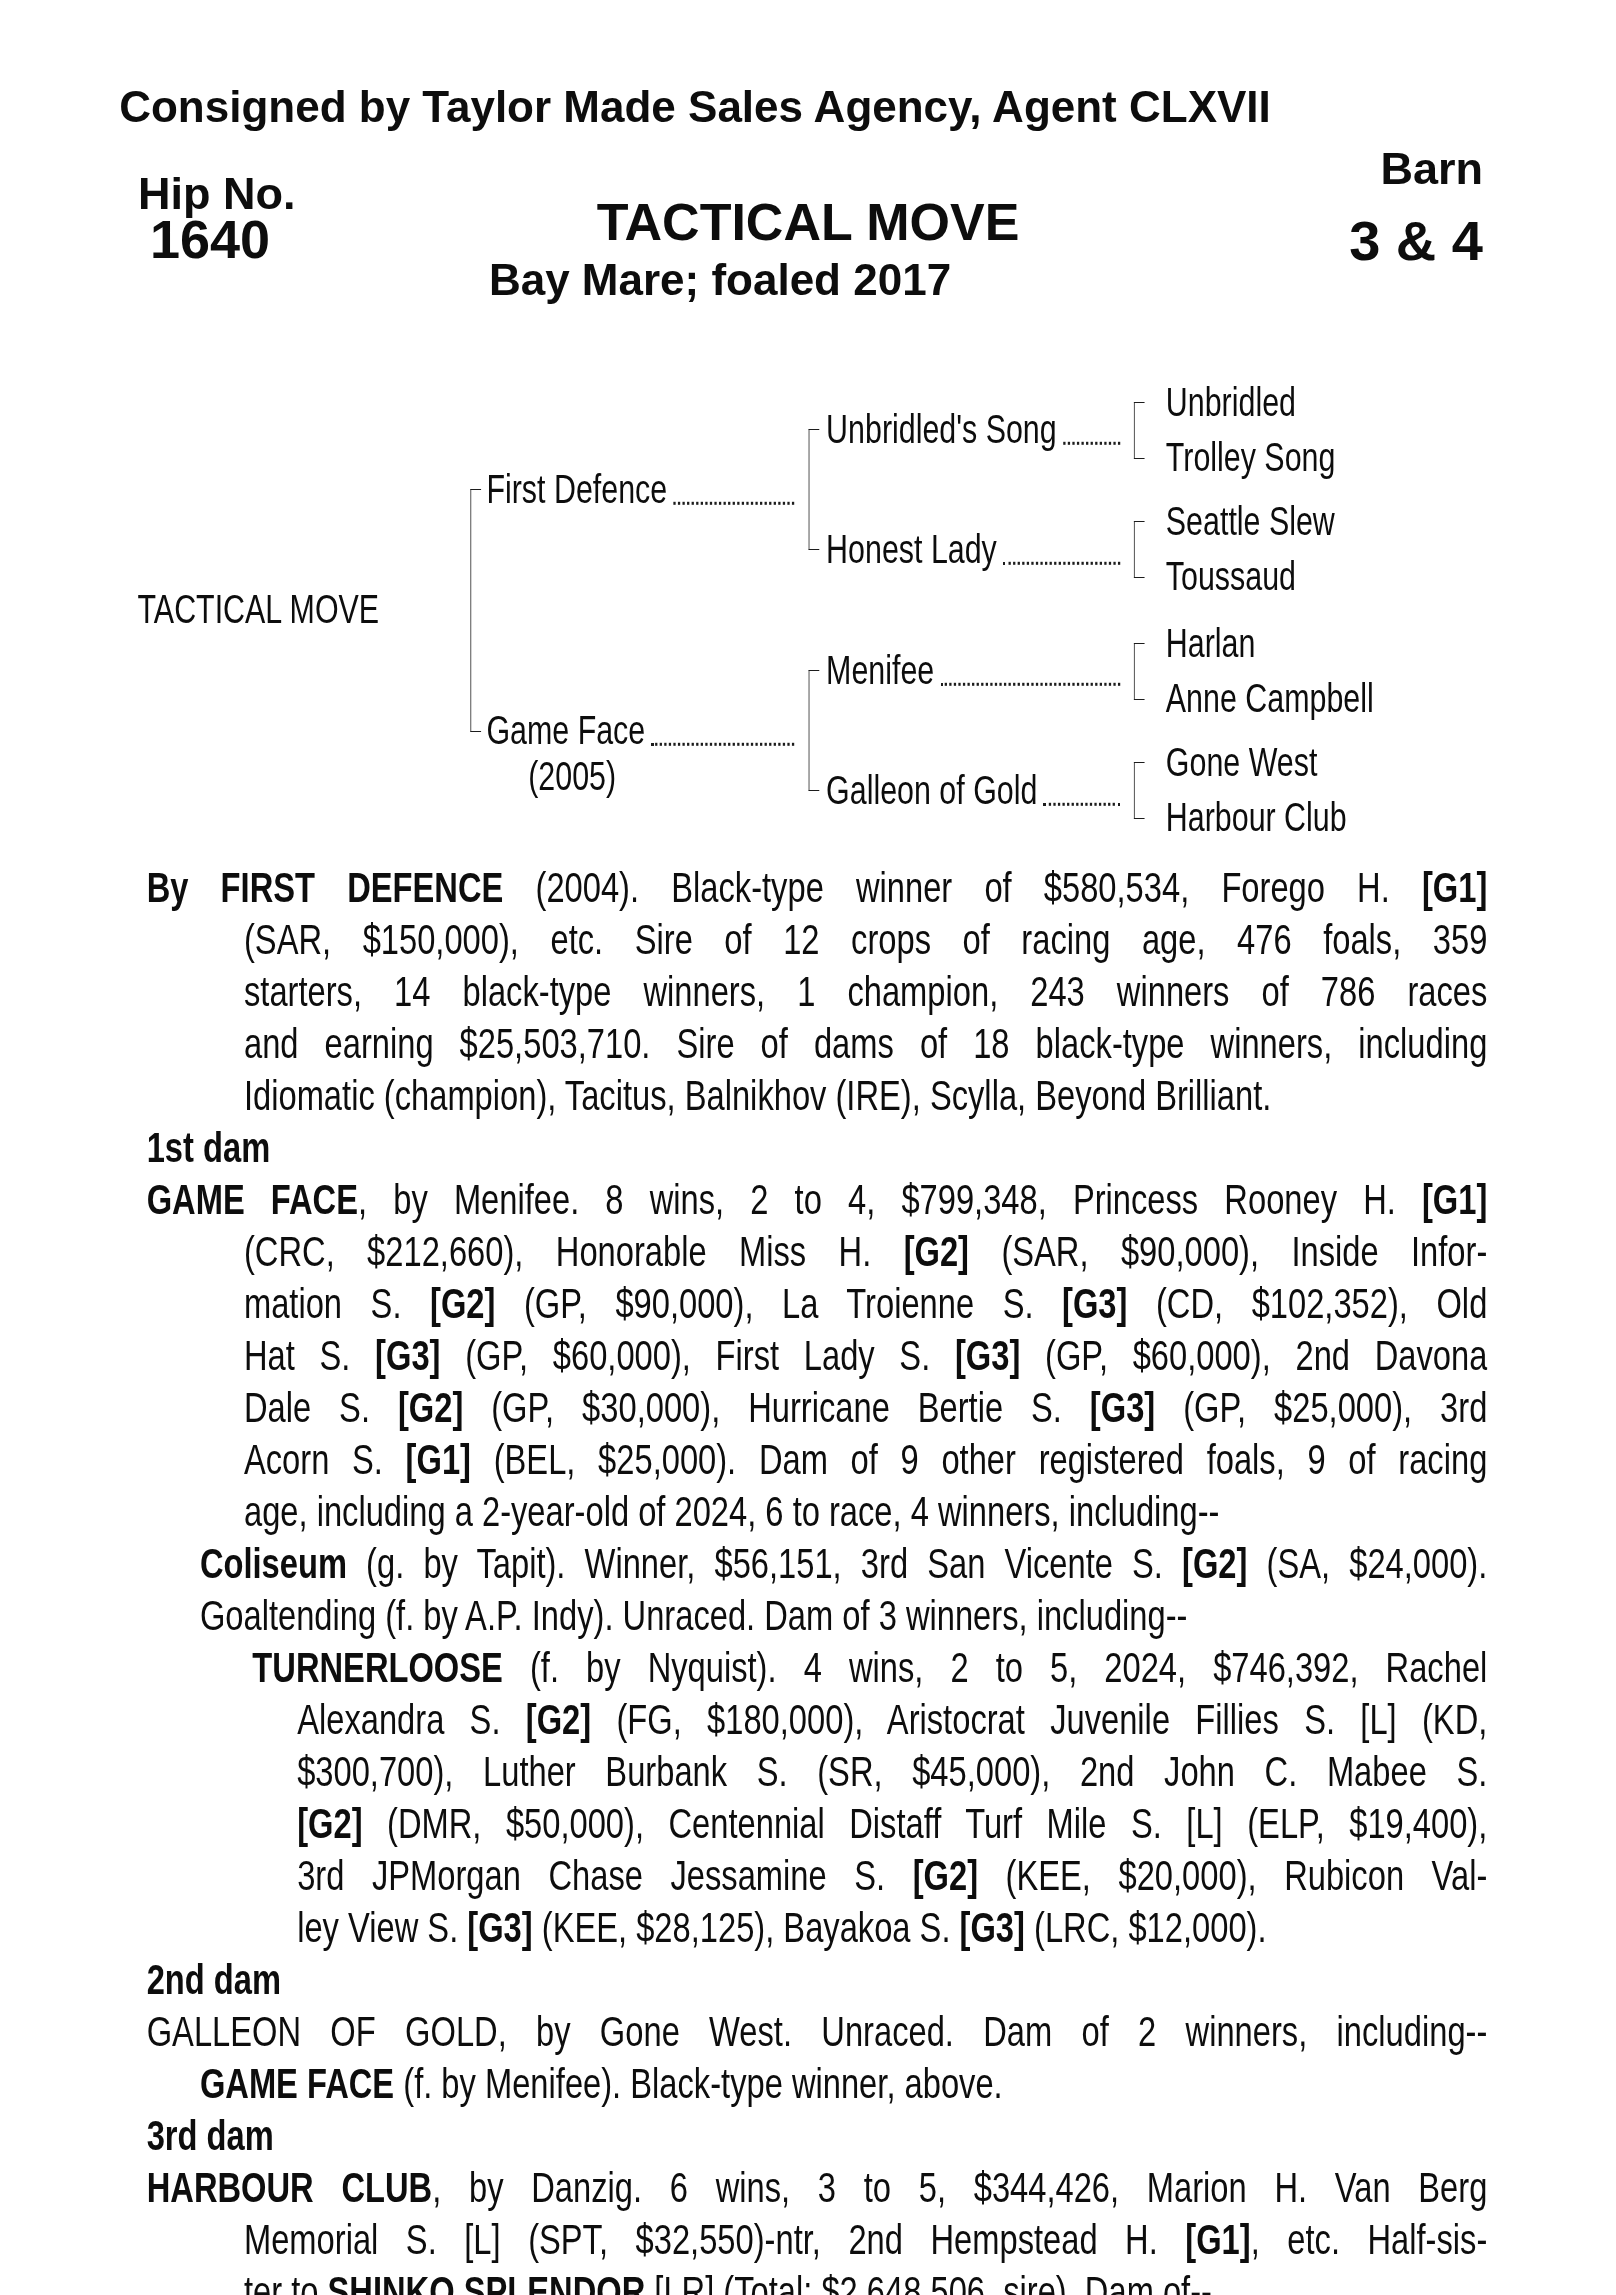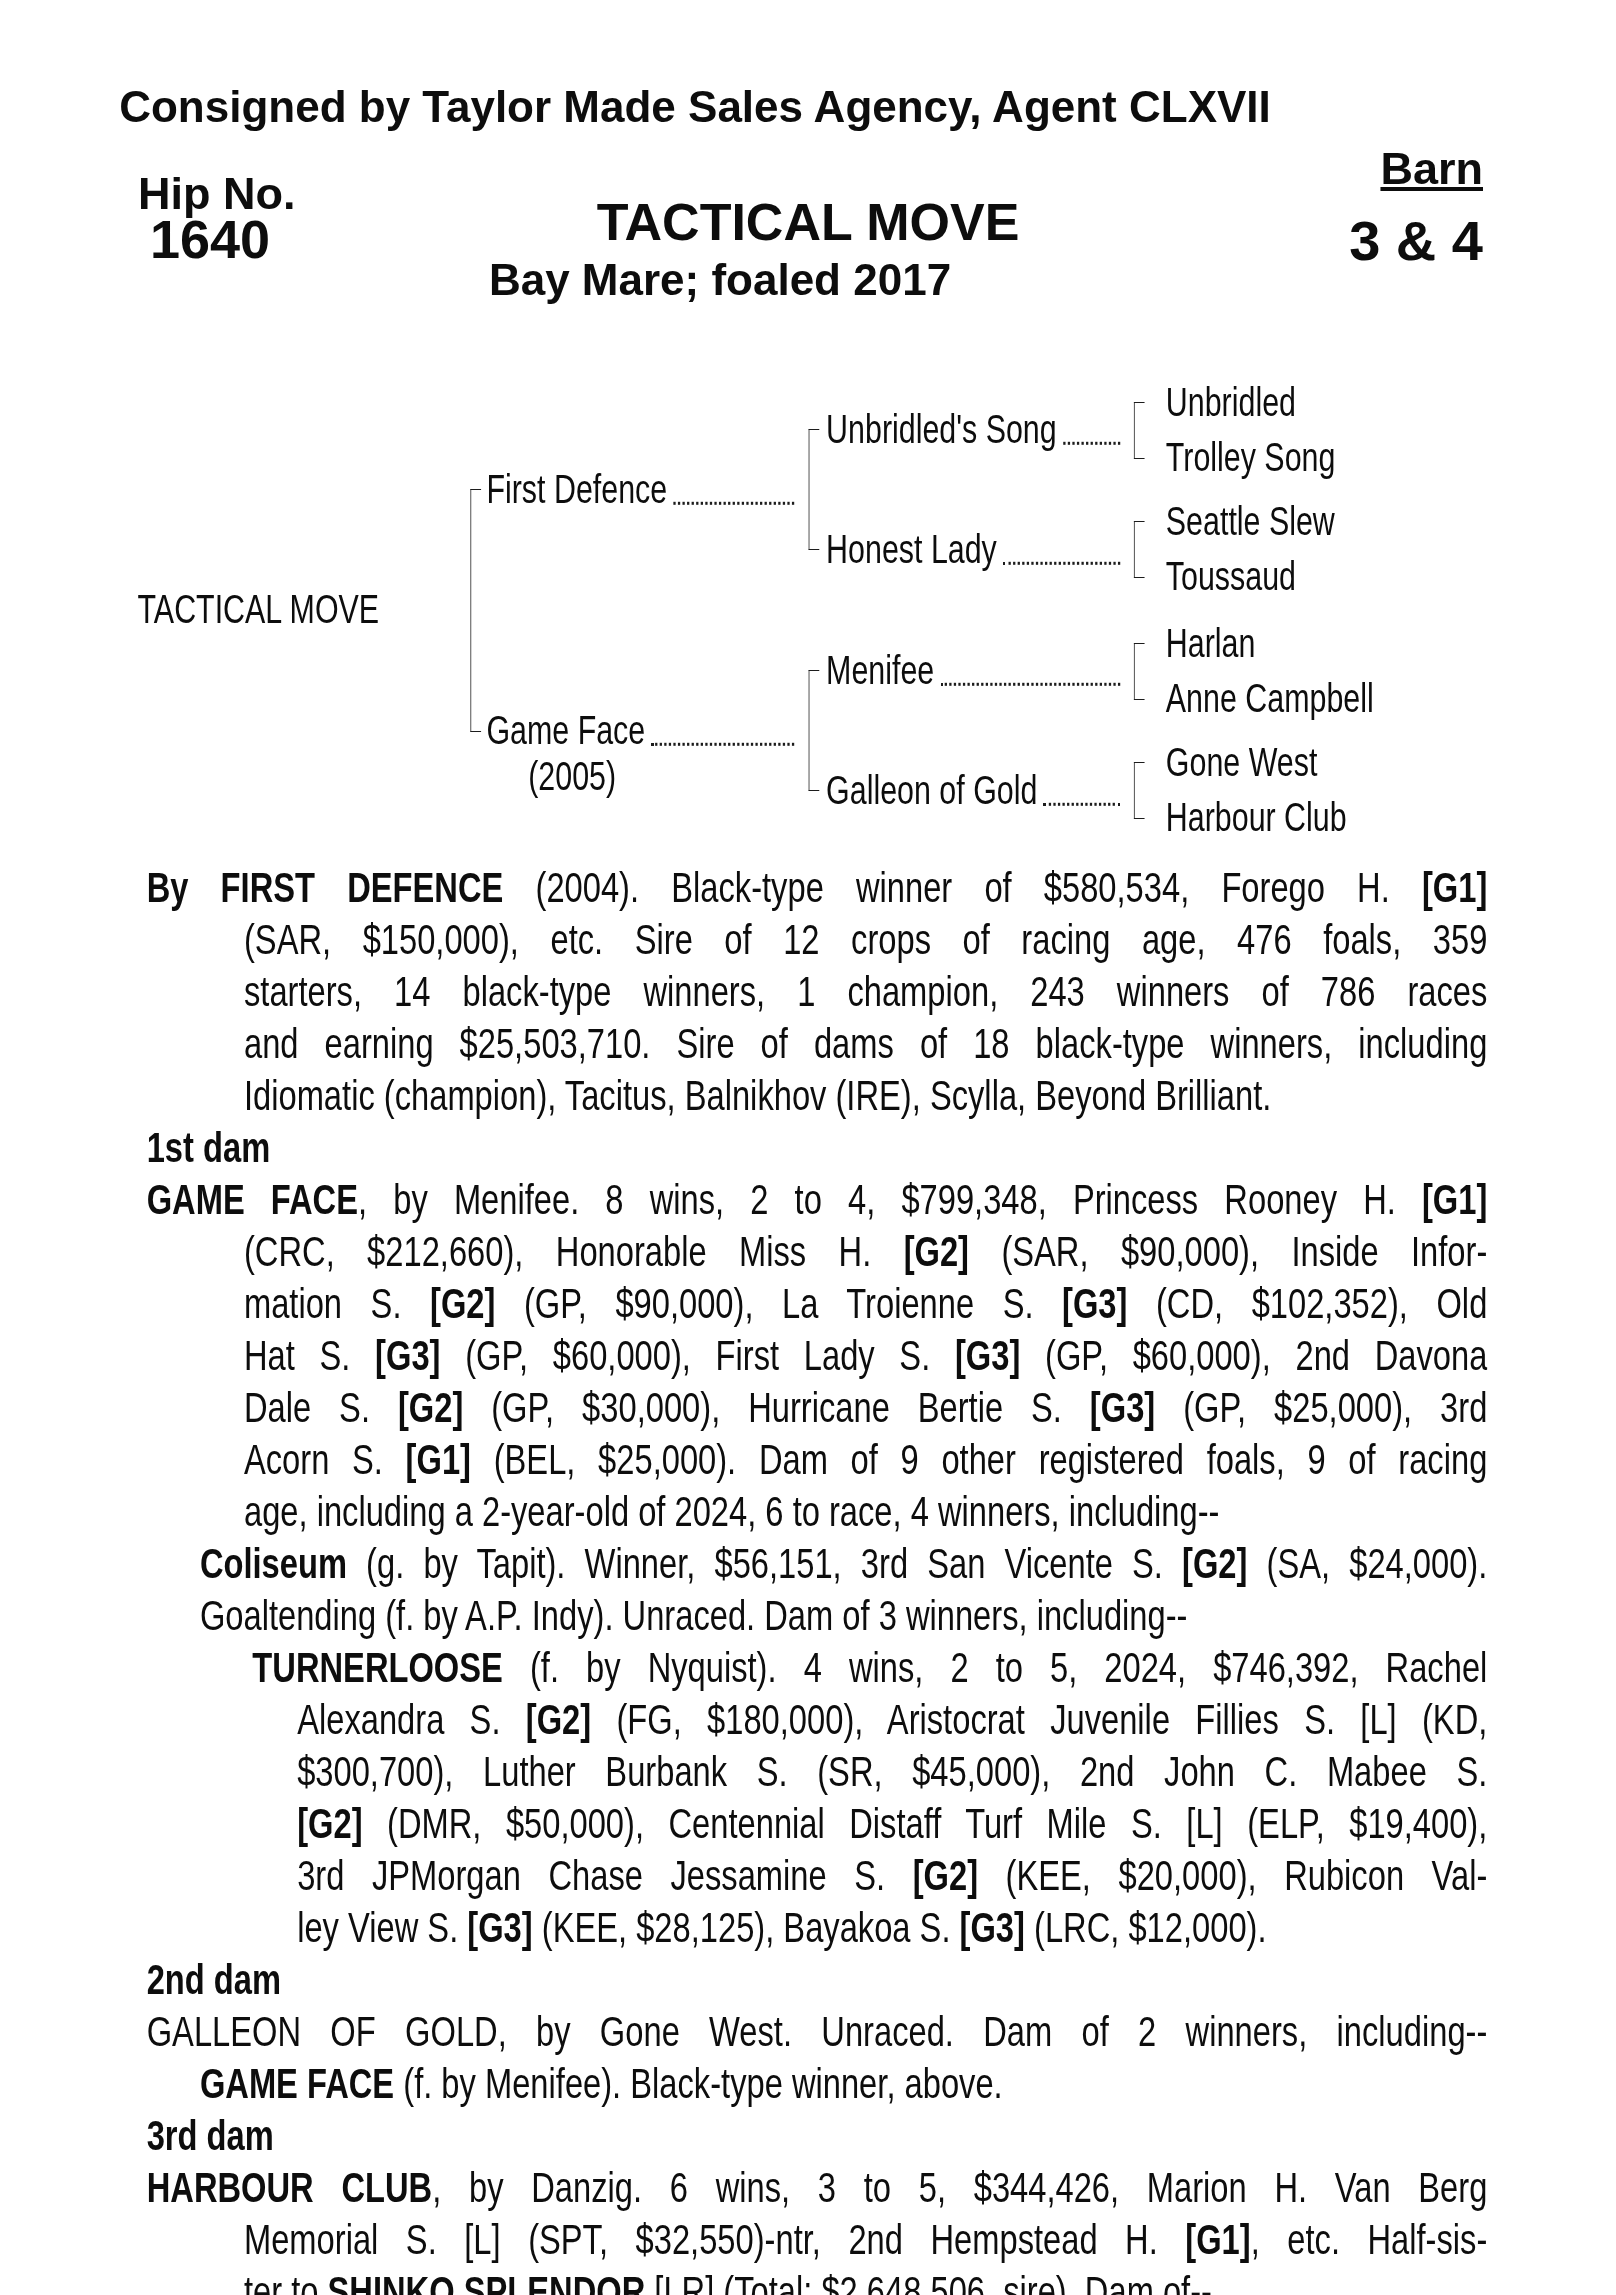--- a/index.html
+++ b/index.html
@@ -5,21 +5,21 @@
 <style>
   html,body{margin:0;padding:0;background:#ffffff;}
   #page{position:relative;width:1616px;height:3227px;background:#ffffff;color:#0d0d0d;
         font-family:"Liberation Sans","DejaVu Sans",sans-serif;overflow:hidden;}
 
   
   .hdr{position:absolute;font-weight:bold;white-space:nowrap;}
   #consignor{left:0;top:82px;width:1390px;text-align:center;font-size:44px;}
   #hip-label{left:138px;top:143px;font-size:45px;margin-top:25px;}
   #hip-number{left:138px;top:208px;font-size:54px;margin-left:12px;}
-  #barn-label{right:133px;top:143px;font-size:45px;text-align:right;text-decoration:underline;}
+  #barn-label{right:133px;top:143px;font-size:45px;text-align:right;}
   #barn-number{right:133px;top:208px;font-size:56px;text-align:right;}
   #horse-name{left:0;top:192px;width:1616px;text-align:center;font-size:52px;}
   #horse-desc{left:0;top:255px;width:1440px;text-align:center;font-size:44px;}
 
   
   #scale{position:absolute;left:0;top:0;width:2127px;height:3227px;
          transform:scaleX(0.76);transform-origin:0 0;}
 
   
   .ped{position:absolute;height:46px;font-size:40px;line-height:46px;display:flex;align-items:center;}

